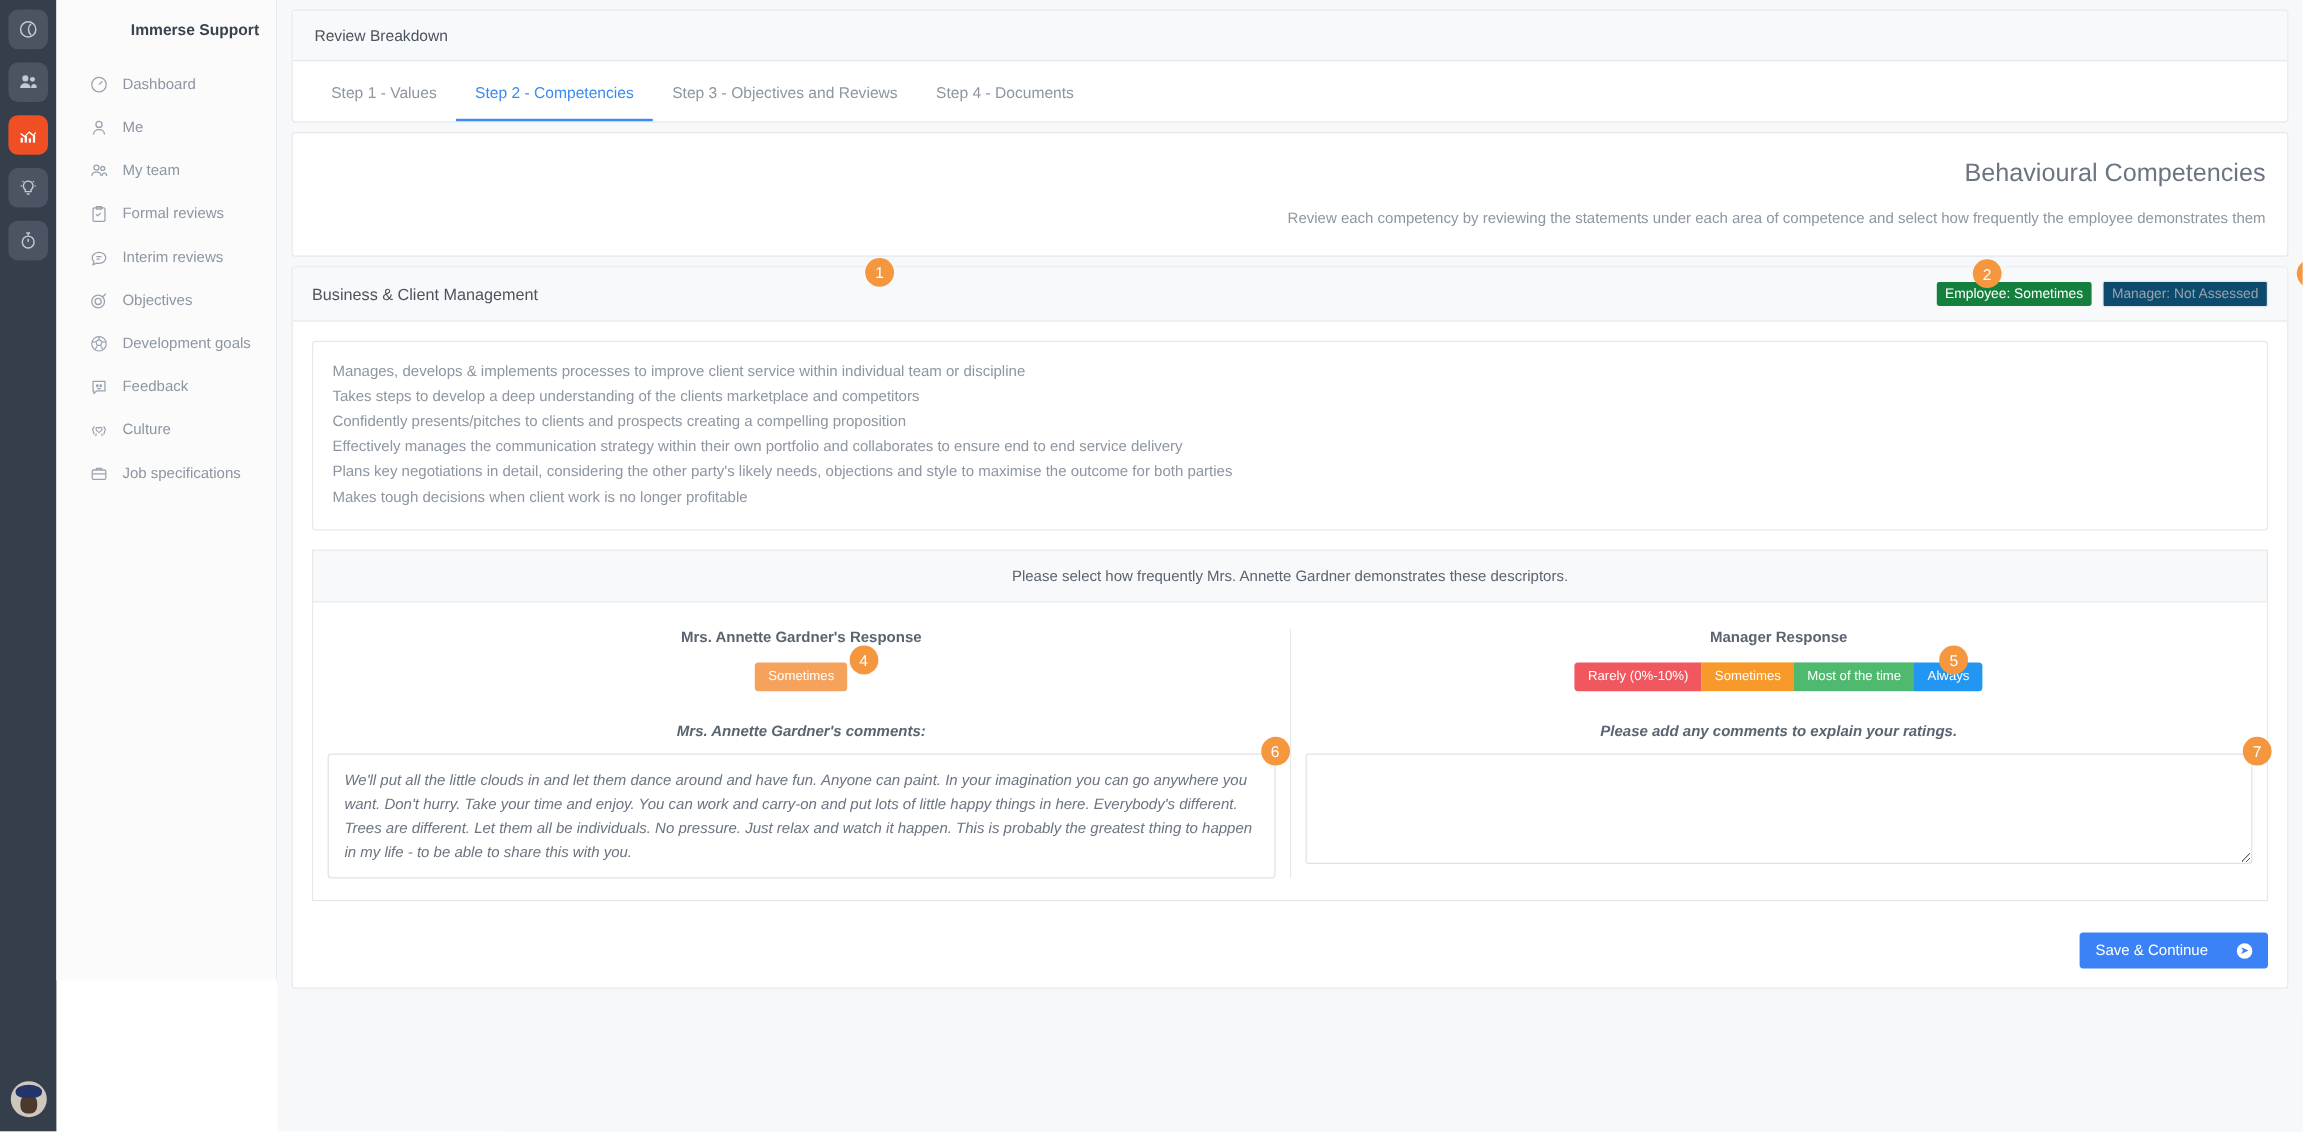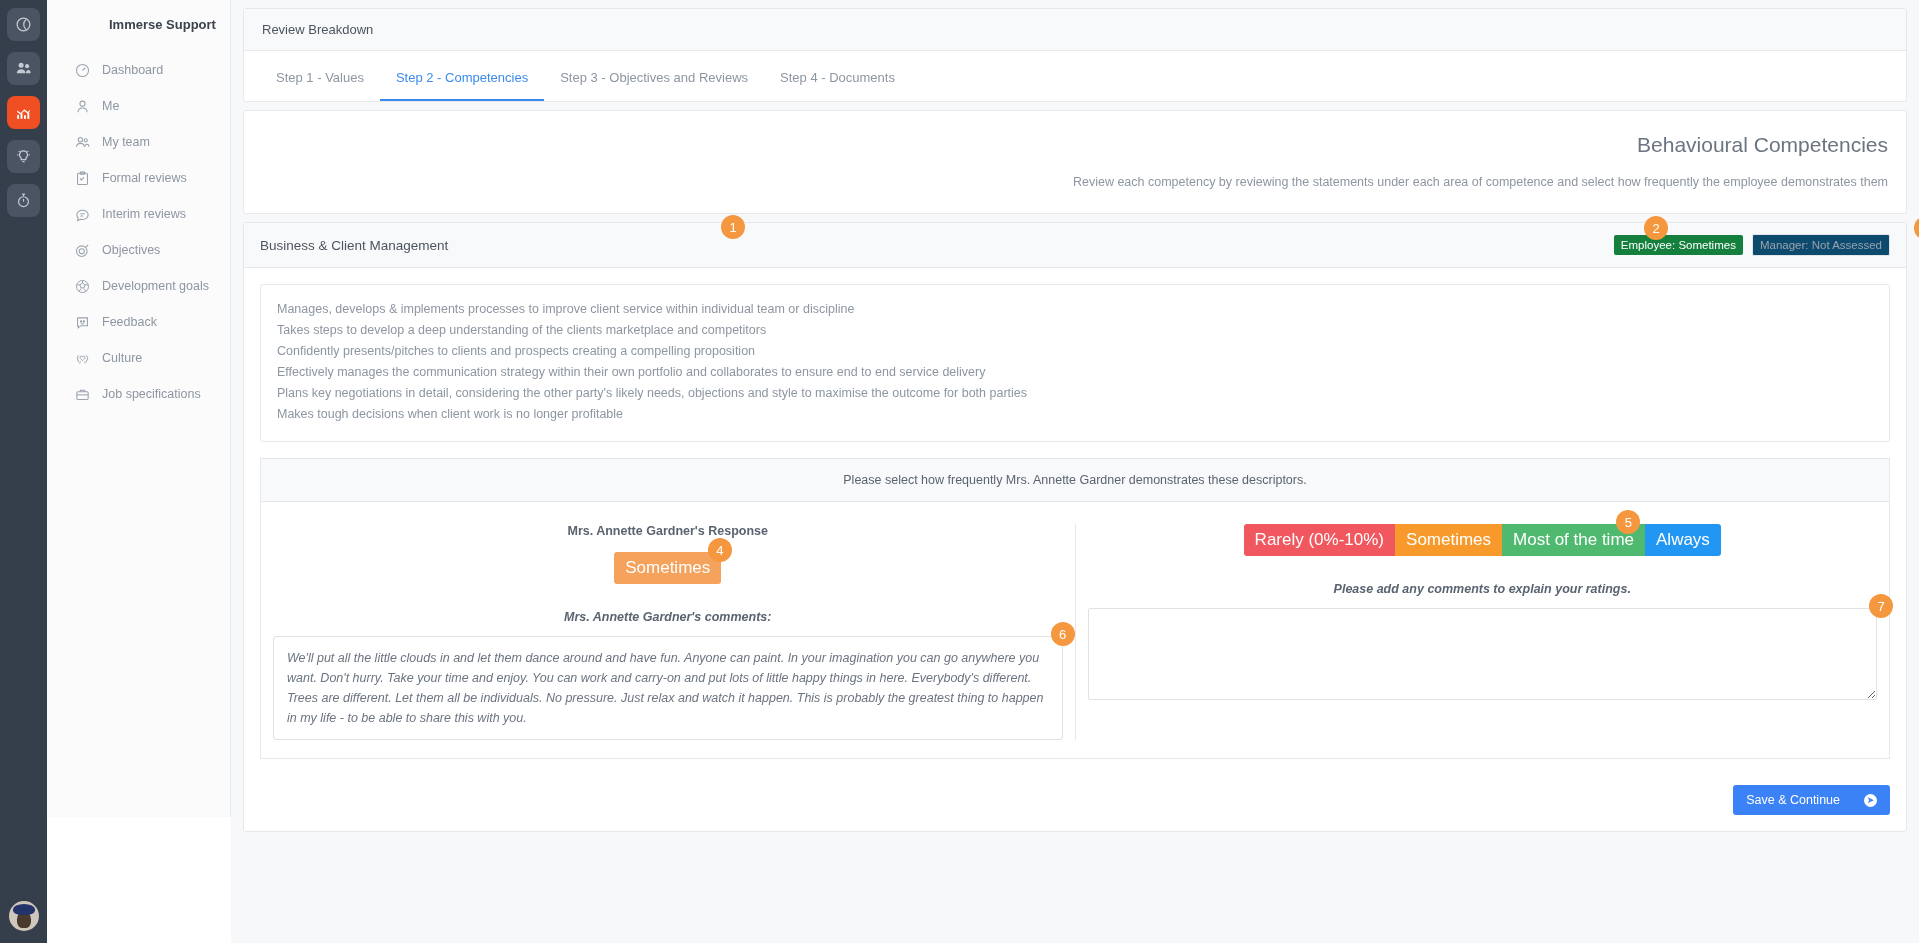--- a/index.html
+++ b/index.html
@@ -120,21 +120,21 @@
     display: flex; padding: 22px 0 18px 0;
   }
   .resp-col { flex: 1; padding: 0 12px; position: relative; }
   .resp-col.right { border-left: 1px solid #e6e8eb; }
   .resp-title {
     text-align: center; font-weight: bold; font-size: 12.5px;
     color: #5a6470; margin-bottom: 14px;
   }
   .pill-row { display: flex; justify-content: center; position: relative; }
   .pill {
-    font-size: 17px; color: #fff; padding: 6px 11px;
+    font-size: 11px; color: #fff; padding: 6px 11px;
     border-radius: 3px; white-space: nowrap;
   }
   .pill-employee { background: #f5a25d; }
   .rating-group { display: flex; }
   .rating-group .pill { border-radius: 0; cursor: pointer; }
   .rating-group .pill:first-child { border-radius: 3px 0 0 3px; }
   .rating-group .pill:last-child { border-radius: 0 3px 3px 0; }
 
   .comments-label {
     text-align: center; font-style: italic; font-weight: bold;
@@ -381,20 +381,21 @@
             <div class="marker" style="left:calc(50% + 40px); top:-14px;">4</div>
           </div>
           <div class="comments-label">Mrs. Annette Gardner's comments:</div>
           <div class="rel">
             <div class="comment-box">We'll put all the little clouds in and let them dance around and have fun. Anyone can paint. In your imagination you can go anywhere you want. Don't hurry. Take your time and enjoy. You can work and carry-on and put lots of little happy things in here. Everybody's different. Trees are different. Let them all be individuals. No pressure. Just relax and watch it happen. This is probably the greatest thing to happen in my life - to be able to share this with you.</div>
             <div class="marker" style="right:-12px; top:-14px;">6</div>
           </div>
         </div>
 
         <div class="resp-col right">
+          <div class="resp-title">Manager Response</div>
           <div class="pill-row">
             <div class="rating-group">
               <span class="pill" style="background:#f0575e;">Rarely (0%-10%)</span>
               <span class="pill" style="background:#f89a2b;">Sometimes</span>
               <span class="pill" style="background:#4fba6f;">Most of the time</span>
               <span class="pill" style="background:#2196f3;">Always</span>
             </div>
             <div class="marker" style="left:calc(50% + 134px); top:-14px;">5</div>
           </div>
           <div class="comments-label">Please add any comments to explain your ratings.</div>

